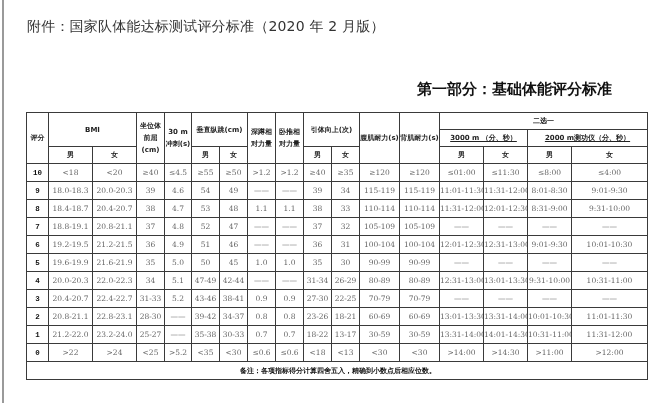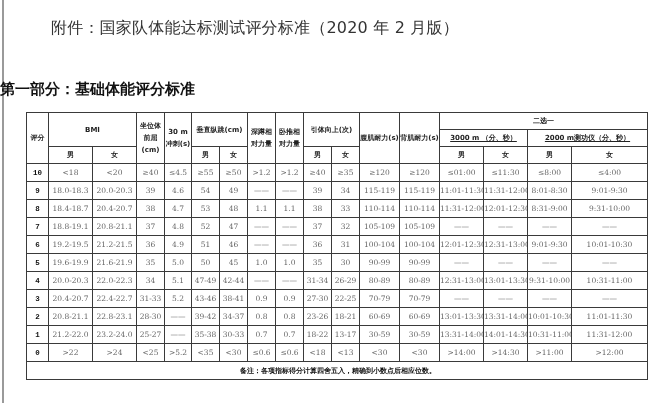--- a/index.html
+++ b/index.html
@@ -2,25 +2,25 @@
 <html><head>
 <meta charset="utf-8">
 <style>
   html, body { margin:0; padding:0; }
   body {
     width:660px; height:403px; background:#ffffff; position:relative; overflow:hidden;
     font-family: "DejaVu Serif", "Liberation Serif", serif; color:#222;
   }
   .left-edge { position:absolute; left:2px; top:0; width:2px; height:403px; background:#9a9a9a; }
   .doc-header {
-    position:absolute; left:27px; top:18px; font-size:16px; color:#333;
-    font-family: "DejaVu Sans", "Liberation Sans", sans-serif; letter-spacing:0.2px;margin-left:24px;
+    position:absolute; left:27px; top:18px; font-size:14px; color:#333;
+    font-family: "DejaVu Sans", "Liberation Sans", sans-serif; letter-spacing:0.2px;
   }
   .doc-title {
-    position:absolute; left:0; width:612px; top:80px; text-align:left;
+    position:absolute; left:0; width:612px; top:80px; text-align:right;
     font-size:15px; font-weight:bold; color:#111;
     font-family: "DejaVu Sans", "Liberation Sans", sans-serif;
   }
   table.score {
     position:absolute; left:26px; top:112px; width:621px;
     border-collapse:collapse; table-layout:fixed;
     font-size:7.5px;
   }
   table.score td, table.score th {
     border:1px solid #3a3a3a; text-align:center; vertical-align:middle;

